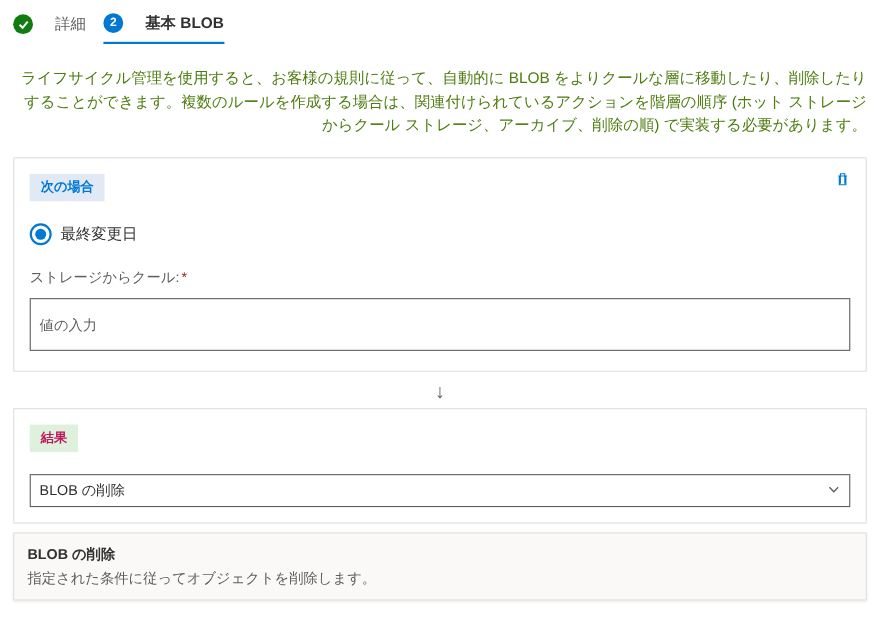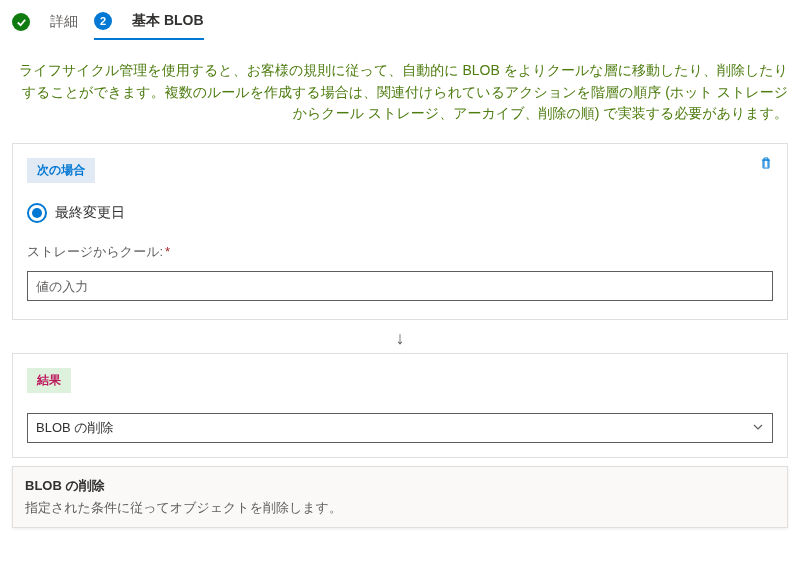--- a/index.html
+++ b/index.html
@@ -83,21 +83,21 @@
     .radio { display: flex; align-items: center; gap: 8px; font-size: 14px; cursor:pointer;}
     .radio-circle {
       width: 20px; height: 20px; border-radius:50%;
       border: 1px solid #605e5c; display:flex; align-items:center; justify-content:center;
     }
     .radio.selected .radio-circle { border: 2px solid #0078d4; }
     .radio-dot { width:10px;height:10px;border-radius:50%; background:#0078d4; display:none;}
     .radio.selected .radio-dot { display:block; }
     .text-input {
       width: 100%;
-      height: 30px;
+      height: 48px;
       border: 1px solid #605e5c;
       padding: 4px 8px;
       font-size: 13px;
       font-family: inherit;
       color: #323130;
     }
     .text-input::placeholder { color: #605e5c; }
     .arrow-down {
       text-align: center;
       font-size: 18px;

